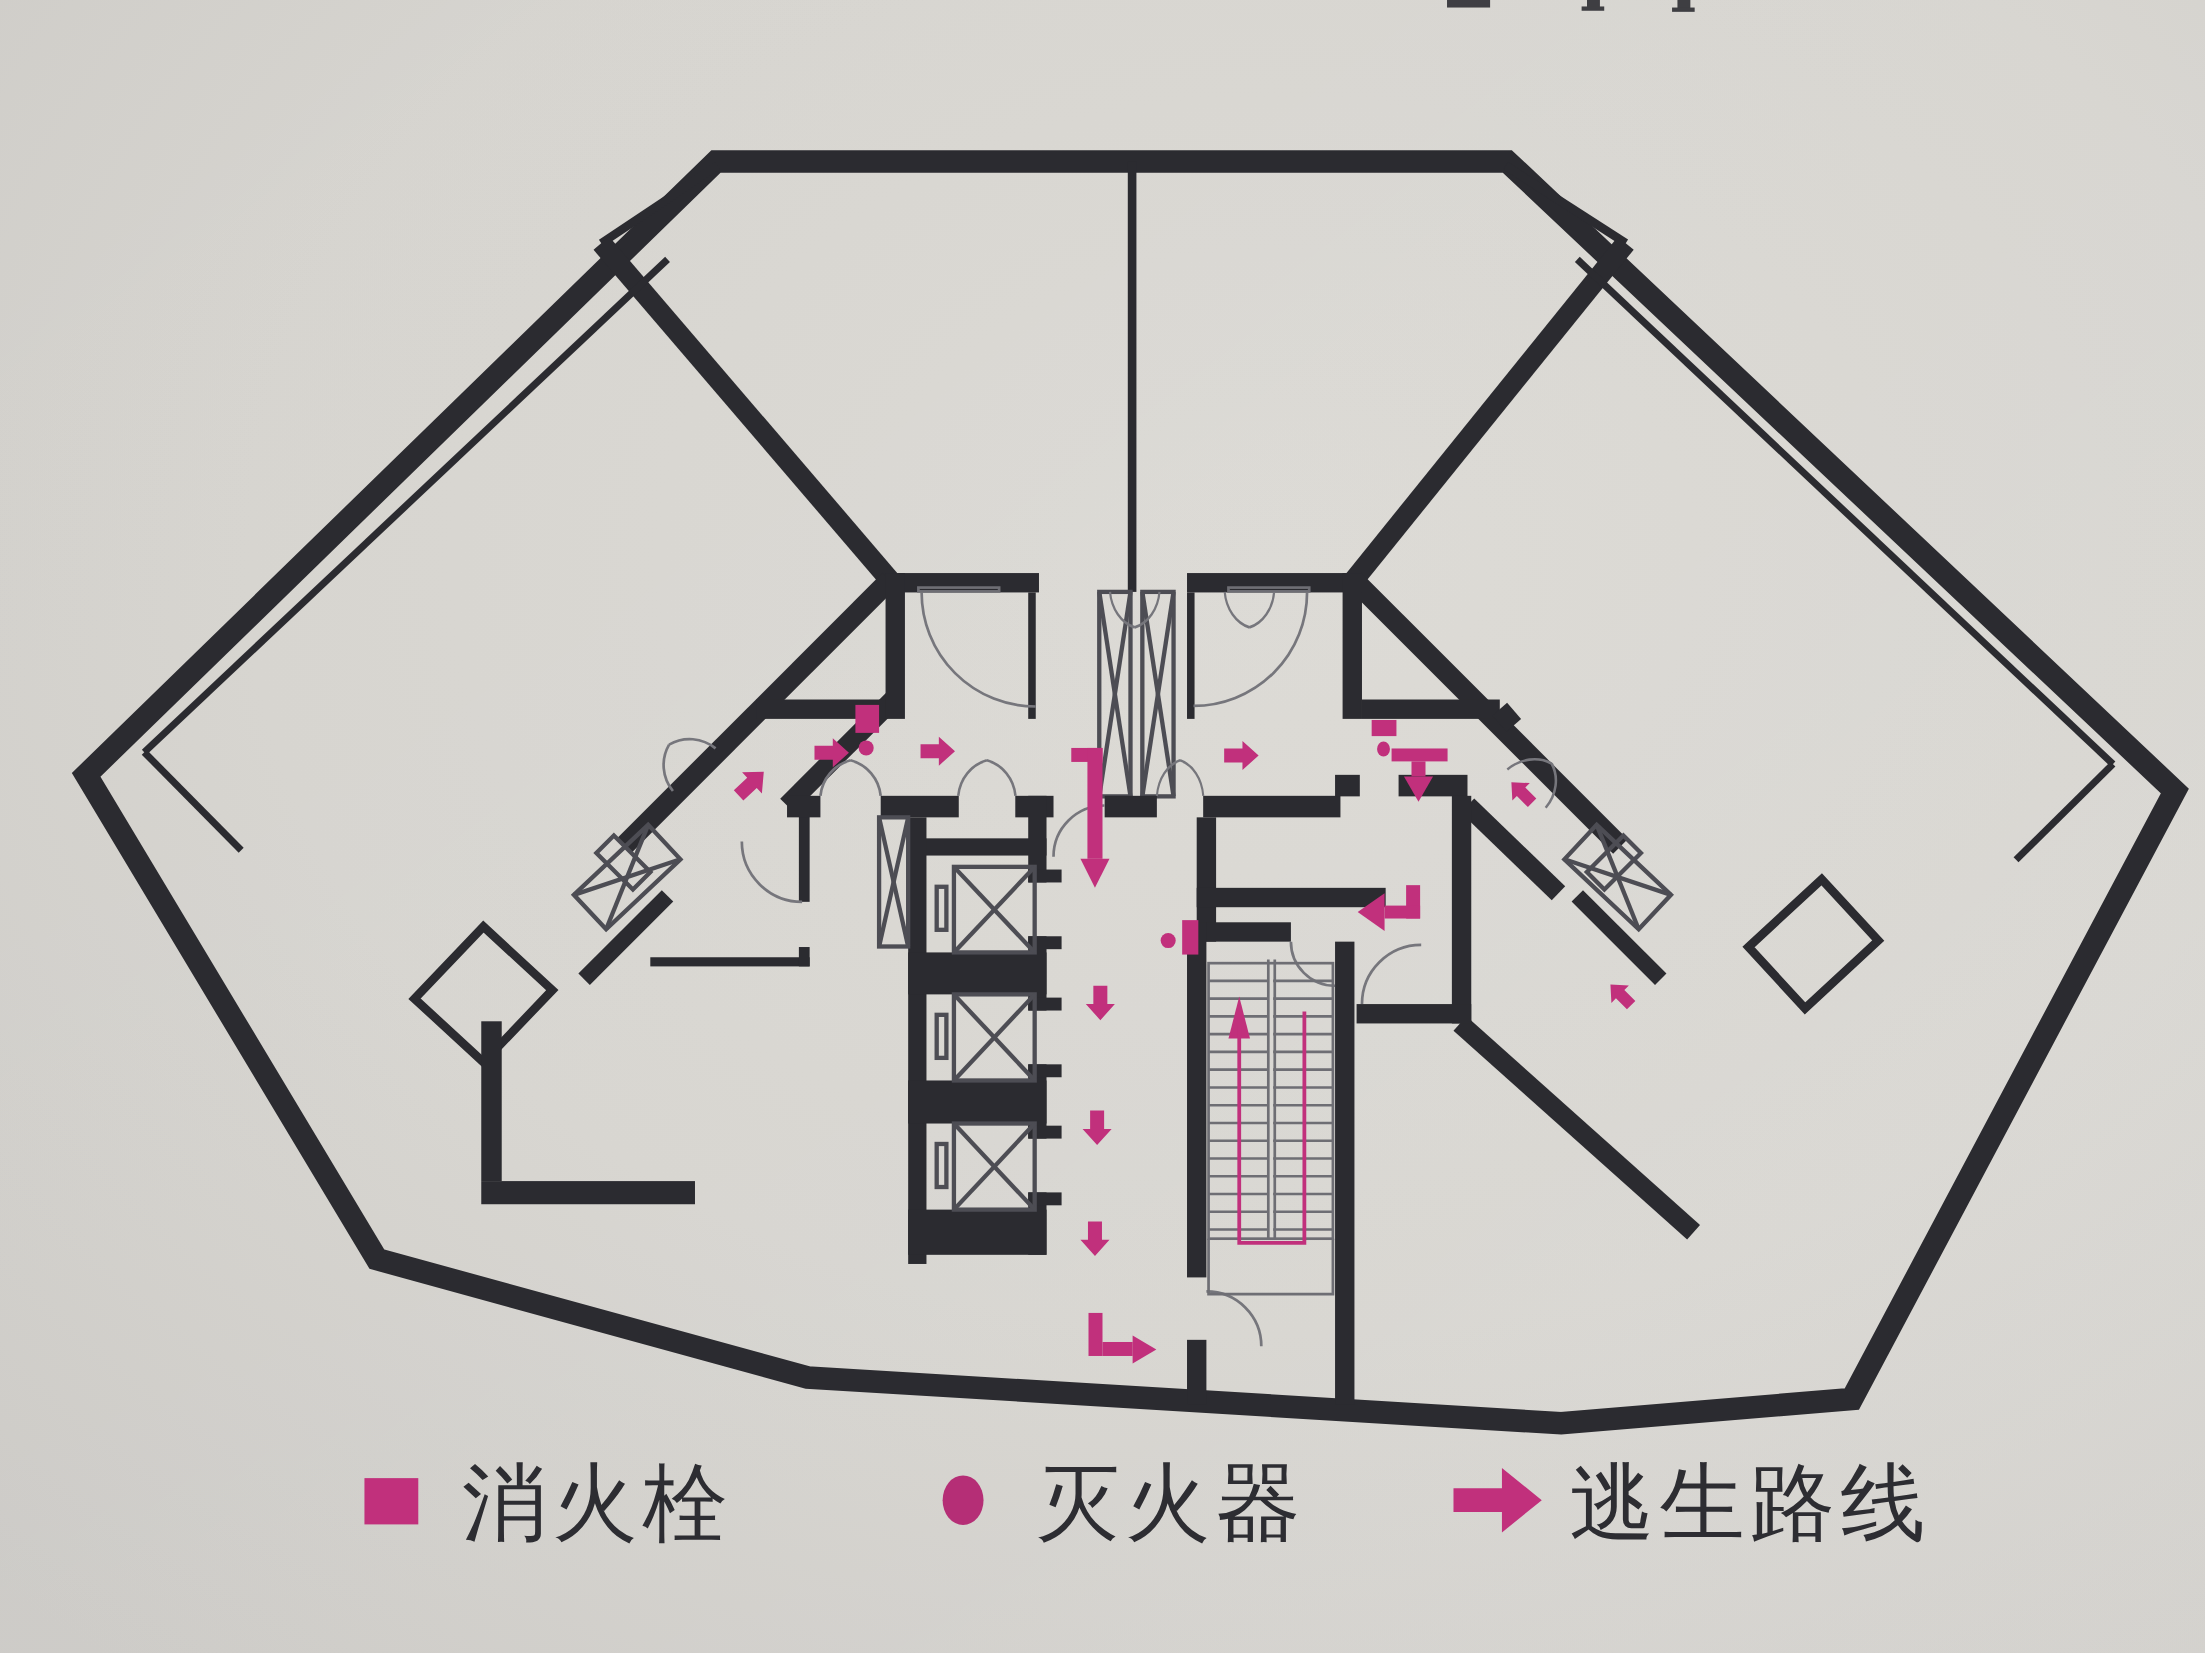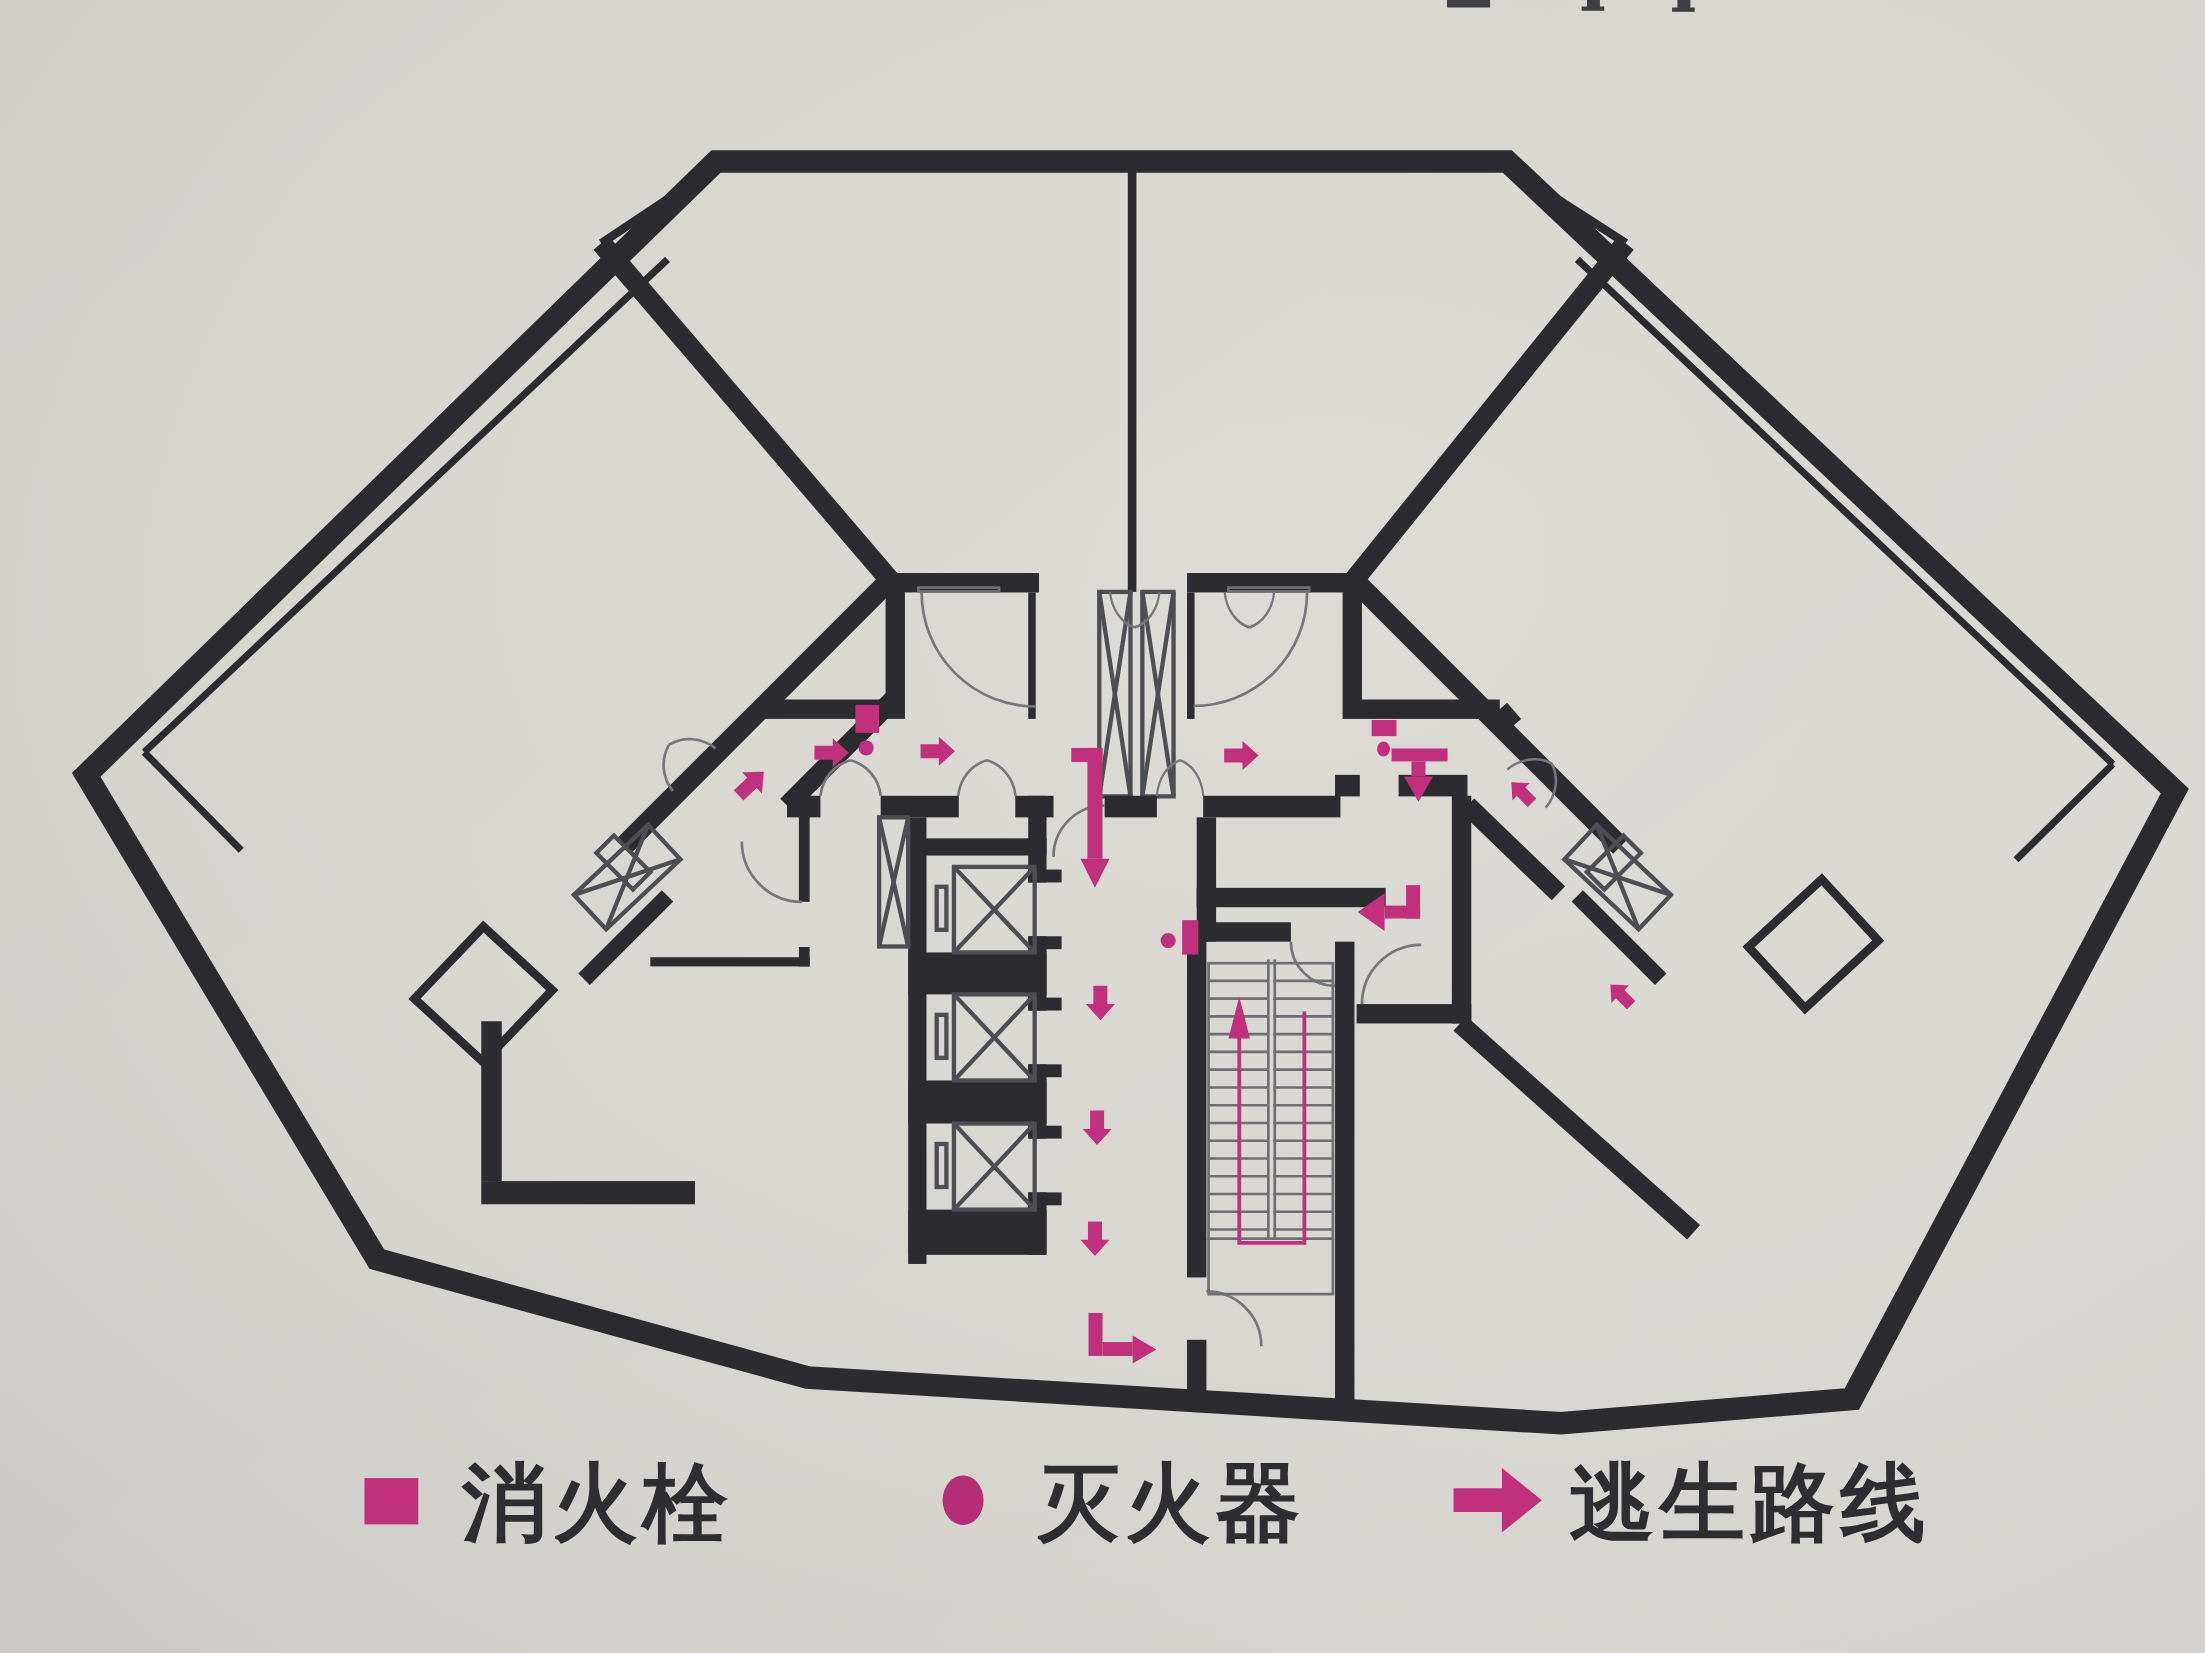--- a/index.html
+++ b/index.html
@@ -1,17 +1,17 @@
 <!DOCTYPE html>
 <html style="font-size:8.6px"><head>
 <meta charset="utf-8">
 <style>
   html,body{margin:0;padding:0;width:100%;height:100%;background:#d6d4cf;overflow:hidden;
             font-family:"Liberation Sans", sans-serif;}
-  #stage{position:fixed;inset:0;font-weight:bold;}
+  #stage{position:fixed;inset:0;}
   svg{display:block;width:100%;height:100%;}
   
   .wfill{fill:#2b2b30;stroke:none;}
   .wall  {stroke:#2b2b30;fill:none;stroke-linecap:butt;}
   .w42{stroke-width:42px}.w38{stroke-width:38px}.w36{stroke-width:36px}
   .w30{stroke-width:30px}.w16{stroke-width:16px}.w13{stroke-width:13px}
   .thin{stroke:#4d4d54;stroke-width:8px;fill:none;}
   .fine{stroke:#6e6e74;stroke-width:5px;fill:none;}
   .door{stroke:#76767c;stroke-width:5px;fill:none;}
   .pinkline{stroke-width:7px;fill:none;}

